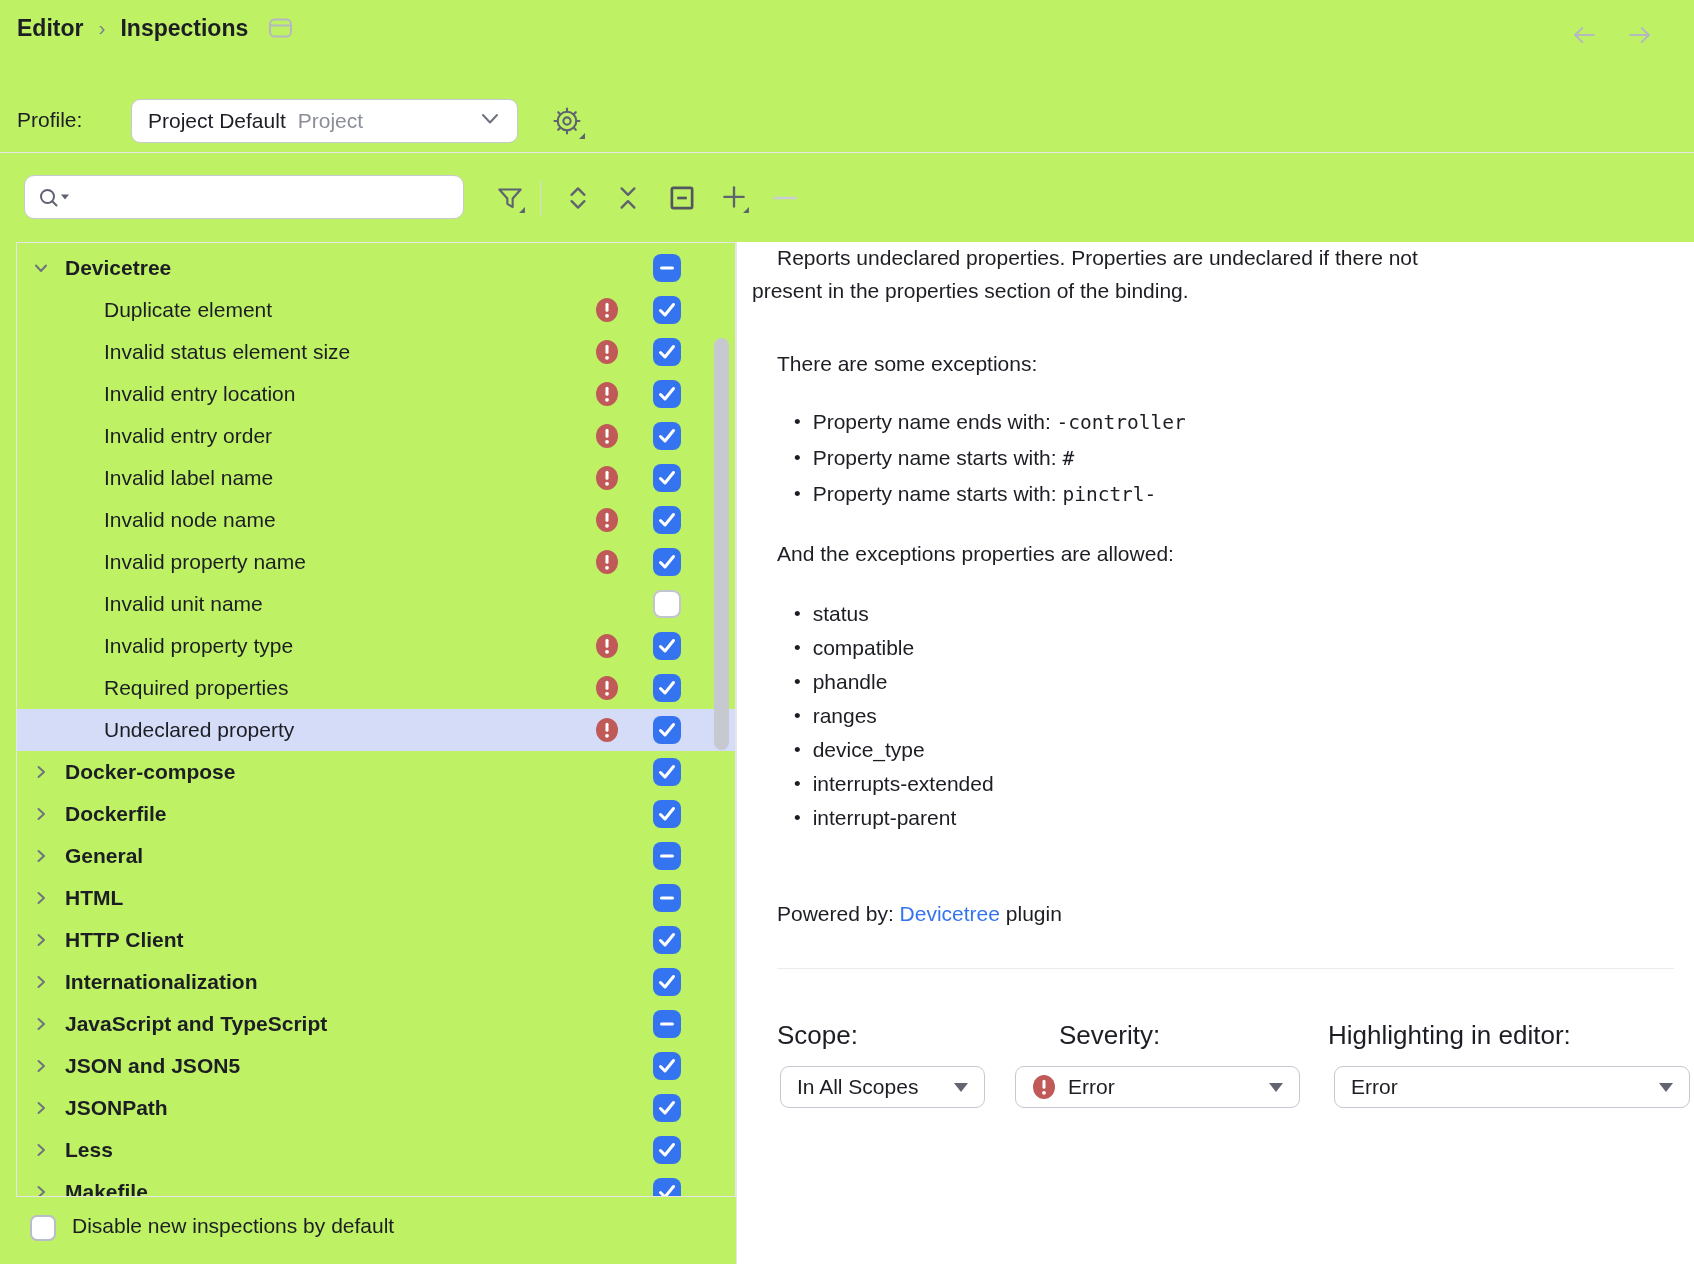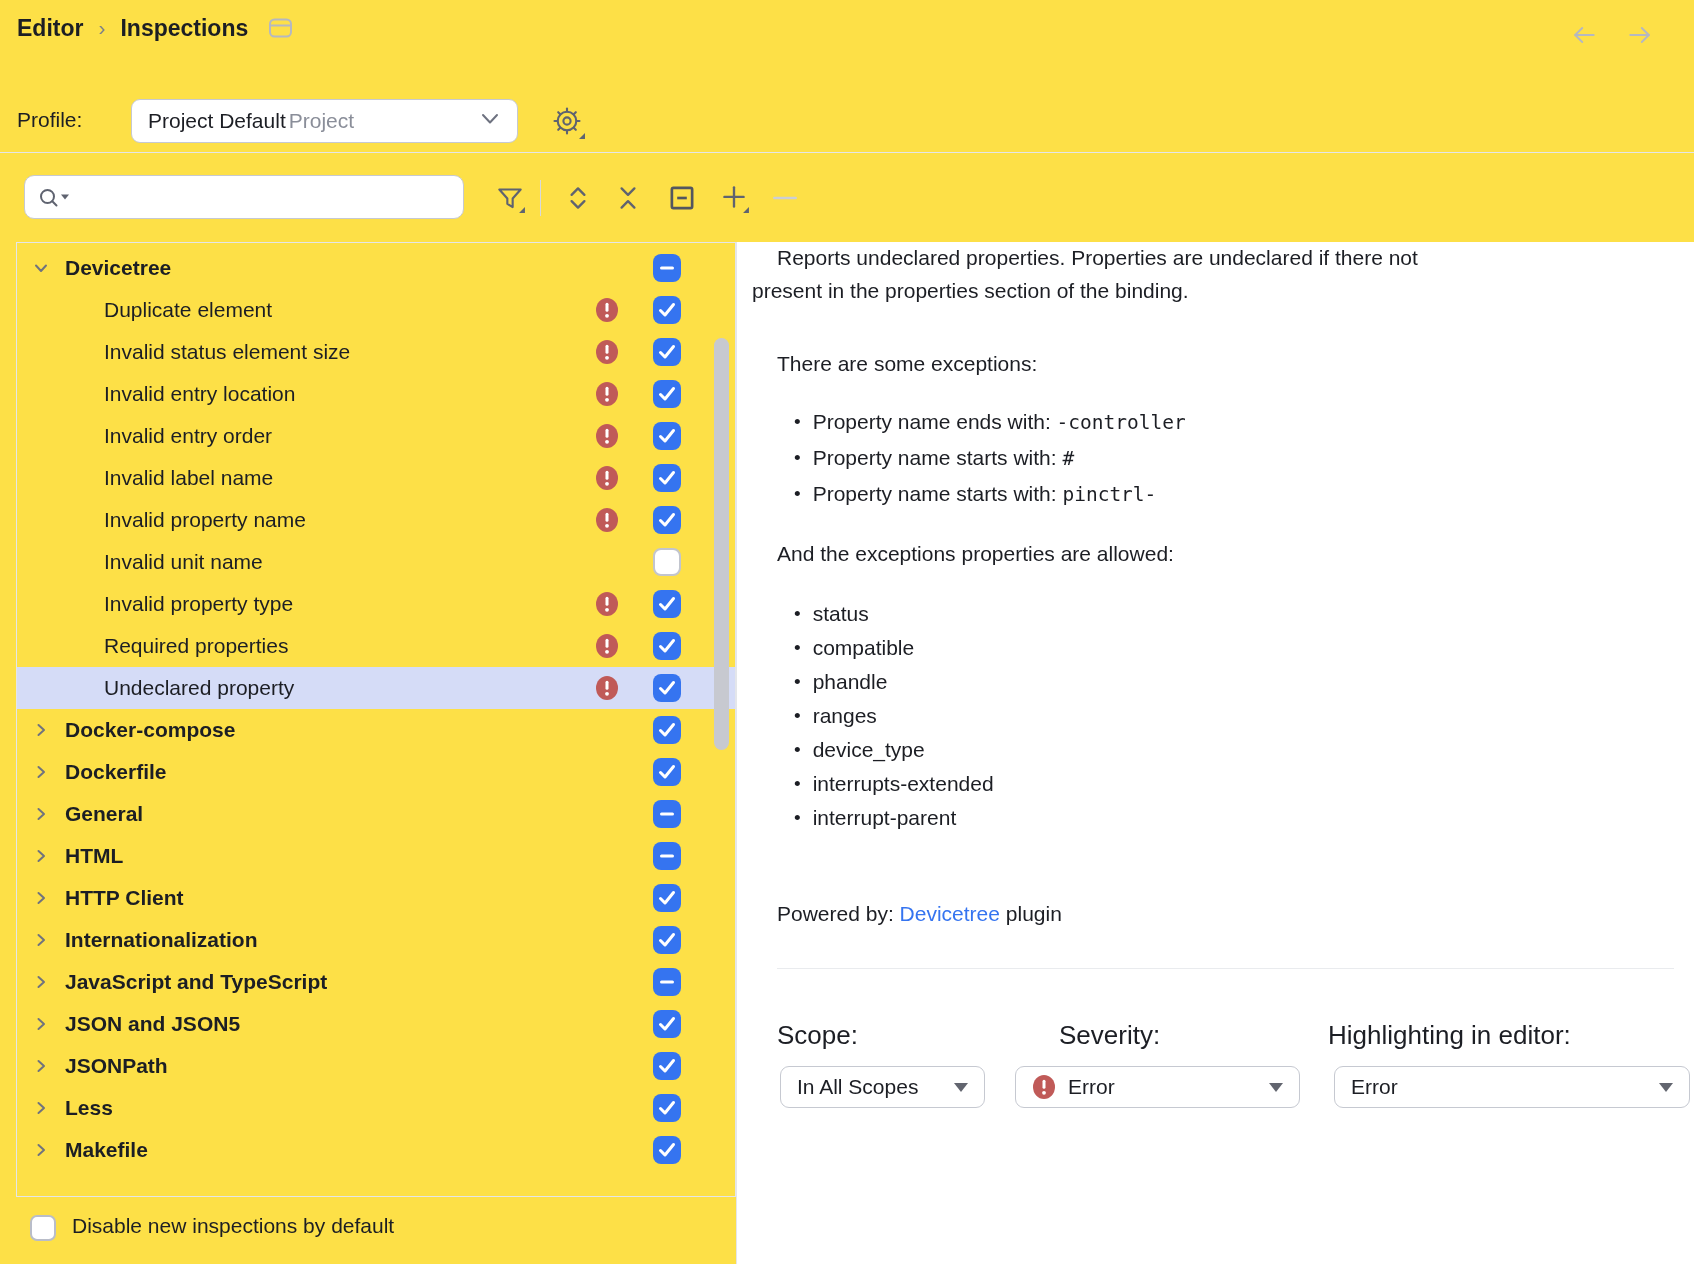--- a/index.html
+++ b/index.html
@@ -1,36 +1,36 @@
 <!DOCTYPE html>
 <html><head>
 <meta charset="utf-8">
 <style>
   html,body{margin:0;padding:0;}
   body{
     font-family:"Liberation Sans","DejaVu Sans",sans-serif;
     background:#f7f8fa;color:#1c1e24;
     -webkit-font-smoothing:antialiased;
   }
-  #root{position:relative;width:1694px;height:1264px;background:#fde047;overflow:hidden;}
+  #root{position:relative;width:1694px;height:1264px;background:#bef264;overflow:hidden;}
 
   
   .breadcrumb{position:absolute;left:17px;top:13px;display:flex;align-items:center;gap:14px;}
   .crumb{font-size:23px;font-weight:700;color:#1c1e24;white-space:nowrap;}
   .crumb-sep{font-size:21px;color:#7a7e89;font-weight:400;padding:0 1px;}
   .bc-icon{margin-left:6px;margin-top:4px;}
   .nav-arrows{position:absolute;top:20px;left:1568px;display:flex;gap:24px;}
 
   
   .profile-label{position:absolute;left:17px;top:108px;font-size:21px;}
   .profile-combo{position:absolute;left:131px;top:99px;width:387px;height:44px;background:#ffffff;
     border:1px solid #c6c9d1;border-radius:9px;display:flex;align-items:center;box-sizing:border-box;
     padding:0 16px;cursor:default;}
   .profile-value{font-size:21px;color:#1c1e24;white-space:nowrap;}
-  .profile-scope{font-size:21px;color:#8a8e99;margin-left:3px;white-space:nowrap;}
+  .profile-scope{font-size:21px;color:#8a8e99;margin-left:12px;white-space:nowrap;}
   .profile-combo .vchev{margin-left:auto;}
   .gear-wrap{position:absolute;left:550px;top:104px;}
 
   .hdivider{position:absolute;left:0;top:152px;width:1694px;height:1px;background:#e4e6ea;}
 
   
   .search-box{position:absolute;left:24px;top:175px;width:440px;height:44px;background:#fff;
     border:1px solid #c6c9d1;border-radius:10px;box-sizing:border-box;}
   .search-box input{position:absolute;left:62px;top:0;width:360px;height:42px;border:none;outline:none;
     font-size:20px;background:transparent;font-family:inherit;color:#1c1e24;}
@@ -266,20 +266,33 @@
               <rect x="10.5" y="5.7" width="3" height="9" rx="1.5" fill="#fff"></rect>
               <circle cx="12" cy="18.8" r="1.9" fill="#fff"></circle>
             </svg></span>
           <span class="cb checked">
             <svg width="28" height="28" viewBox="0 0 28 28">
               <polyline points="7.5,14.5 12,19 20.5,8.5" fill="none" stroke="#fff" stroke-width="3" stroke-linecap="round" stroke-linejoin="round"></polyline>
             </svg>
           </span>
         </div>
         <div class="tree-row">
+          <span class="tree-label">Invalid node name</span>
+          <span class="err-badge"><svg width="24" height="26" viewBox="0 0 24 26">
+              <ellipse cx="12" cy="13" rx="11" ry="12" fill="#c05a58"></ellipse>
+              <rect x="10.5" y="5.7" width="3" height="9" rx="1.5" fill="#fff"></rect>
+              <circle cx="12" cy="18.8" r="1.9" fill="#fff"></circle>
+            </svg></span>
+          <span class="cb checked">
+            <svg width="28" height="28" viewBox="0 0 28 28">
+              <polyline points="7.5,14.5 12,19 20.5,8.5" fill="none" stroke="#fff" stroke-width="3" stroke-linecap="round" stroke-linejoin="round"></polyline>
+            </svg>
+          </span>
+        </div>
+        <div class="tree-row">
           <span class="tree-label">Invalid property name</span>
           <span class="err-badge"><svg width="24" height="26" viewBox="0 0 24 26">
               <ellipse cx="12" cy="13" rx="11" ry="12" fill="#c05a58"></ellipse>
               <rect x="10.5" y="5.7" width="3" height="9" rx="1.5" fill="#fff"></rect>
               <circle cx="12" cy="18.8" r="1.9" fill="#fff"></circle>
             </svg></span>
           <span class="cb checked">
             <svg width="28" height="28" viewBox="0 0 28 28">
               <polyline points="7.5,14.5 12,19 20.5,8.5" fill="none" stroke="#fff" stroke-width="3" stroke-linecap="round" stroke-linejoin="round"></polyline>
             </svg>

